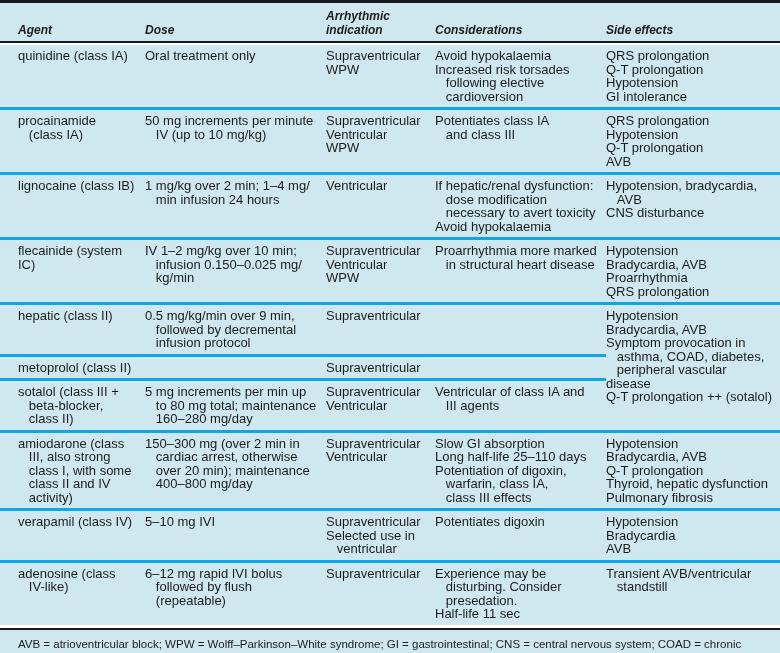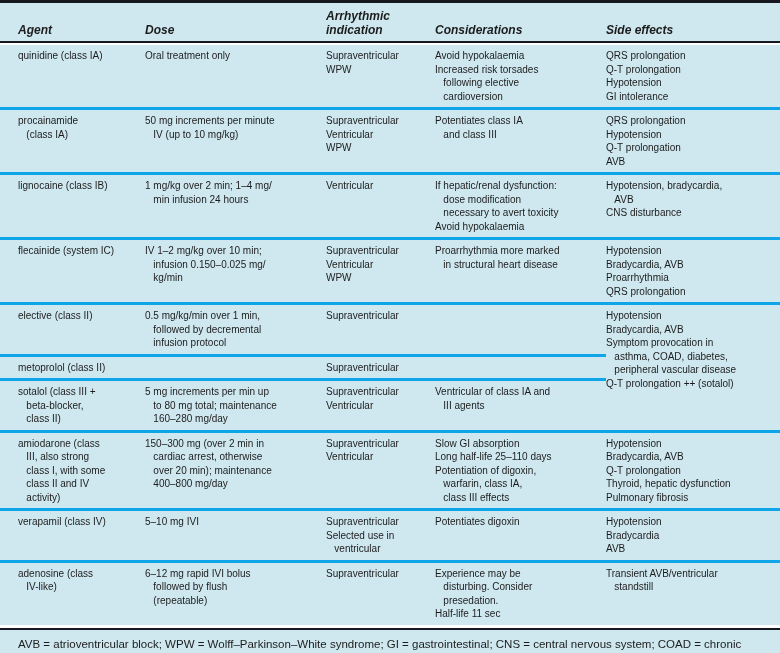--- a/index.html
+++ b/index.html
@@ -18,21 +18,21 @@
     border-collapse: separate;
     border-spacing: 0;
     table-layout: fixed;
     background: #cfe8f0;
     border-top: 3px solid #17171f;
   }
   table.drug-table th,
   table.drug-table td {
     text-align: left;
     vertical-align: top;
-    font-size: 10px;
+    font-size: 13px;
     line-height: 13.5px;
     white-space: pre-wrap;
     padding: 4px 6px 4px 0;
     overflow: hidden;
   }
   table.drug-table th {
     font-weight: bold;
     font-size: 12px;
     vertical-align: bottom;
     border-bottom: 2px solid #17171f;
@@ -136,22 +136,22 @@
 Ventricular
 WPW</td>
         <td>Proarrhythmia more marked
    in structural heart disease</td>
         <td>Hypotension
 Bradycardia, AVB
 Proarrhythmia
 QRS prolongation</td>
       </tr>
       <tr>
-        <td class="c1">elective (class II)</td>
-        <td>0.5 mg/kg/min over 1 min,
+        <td class="c1">hepatic (class II)</td>
+        <td>0.5 mg/kg/min over 9 min,
    followed by decremental
    infusion protocol</td>
         <td>Supraventricular</td>
         <td></td>
         <td rowspan="3">Hypotension
 Bradycardia, AVB
 Symptom provocation in
    asthma, COAD, diabetes,
    peripheral vascular disease
 Q-T prolongation ++ (sotalol)</td>

